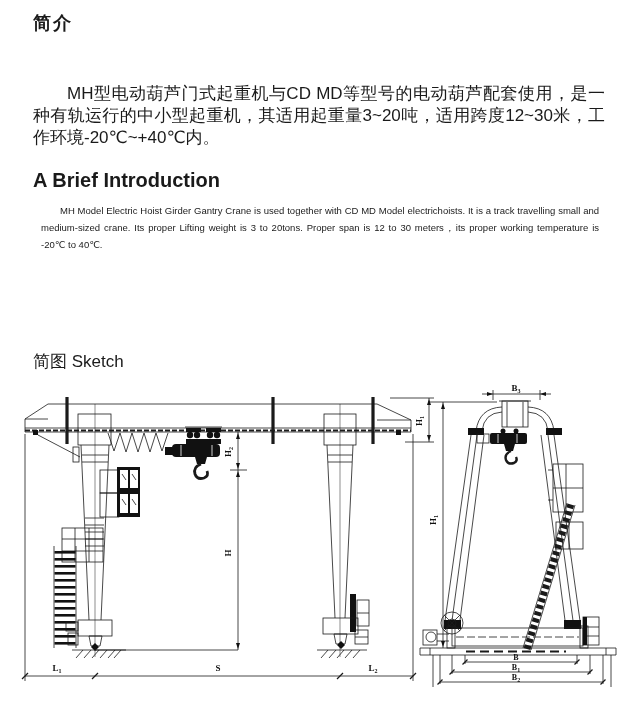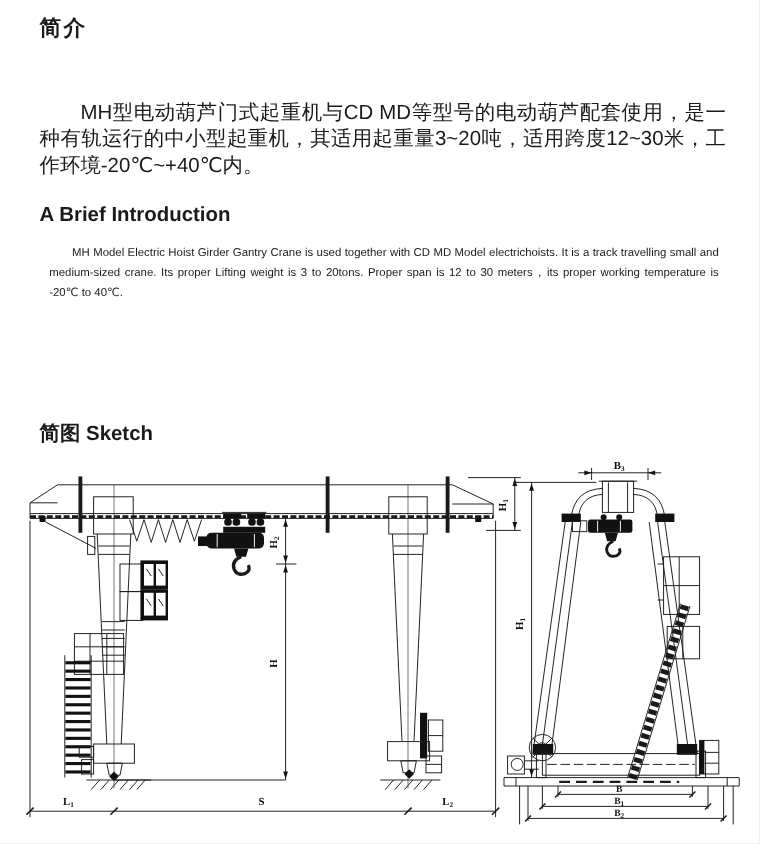--- a/index.html
+++ b/index.html
@@ -5,24 +5,24 @@
   html,body{margin:0;padding:0;background:#e8e8e8;}
   .page{
     position:relative;width:633px;height:703px;background:#ffffff;
     font-family:"Liberation Sans","DejaVu Sans",sans-serif;color:#1a1a1a;
     overflow:hidden;margin:0 auto;
   }
   .abs{position:absolute;}
   .cn-title{left:33px;top:11px;font-size:18px;font-weight:bold;letter-spacing:2px;}
   .cn-body{left:33px;top:55px;width:572px;font-size:17px;line-height:22px;text-align:justify;margin-top:28px;}
   .cn-body p{margin:0;text-indent:2em;}
-  .en-title{left:33px;top:169px;font-size:17px;font-weight:bold;}
+  .en-title{left:33px;top:169px;font-size:20px;font-weight:bold;}
   .en-body{left:33px;top:194px;width:574px;font-size:9.5px;line-height:17px;text-align:justify;}
   .en-body p{margin:8px;text-indent:2em;}
-  .sketch-title{left:33px;top:350px;font-size:17px;font-weight:bold;}
+  .sketch-title{left:33px;top:350px;font-size:17px;font-weight:normal;}
   .sketch-svg{left:0;top:0;}
   .dim{font-family:"Liberation Serif","DejaVu Serif",serif;font-weight:bold;font-size:9px;fill:#111;stroke:none;}
   .dim .sub{font-size:6px;}
   .dim8{font-size:8px;}
 </style>
 </head>
 <body>
 
 <div class="page">
 

